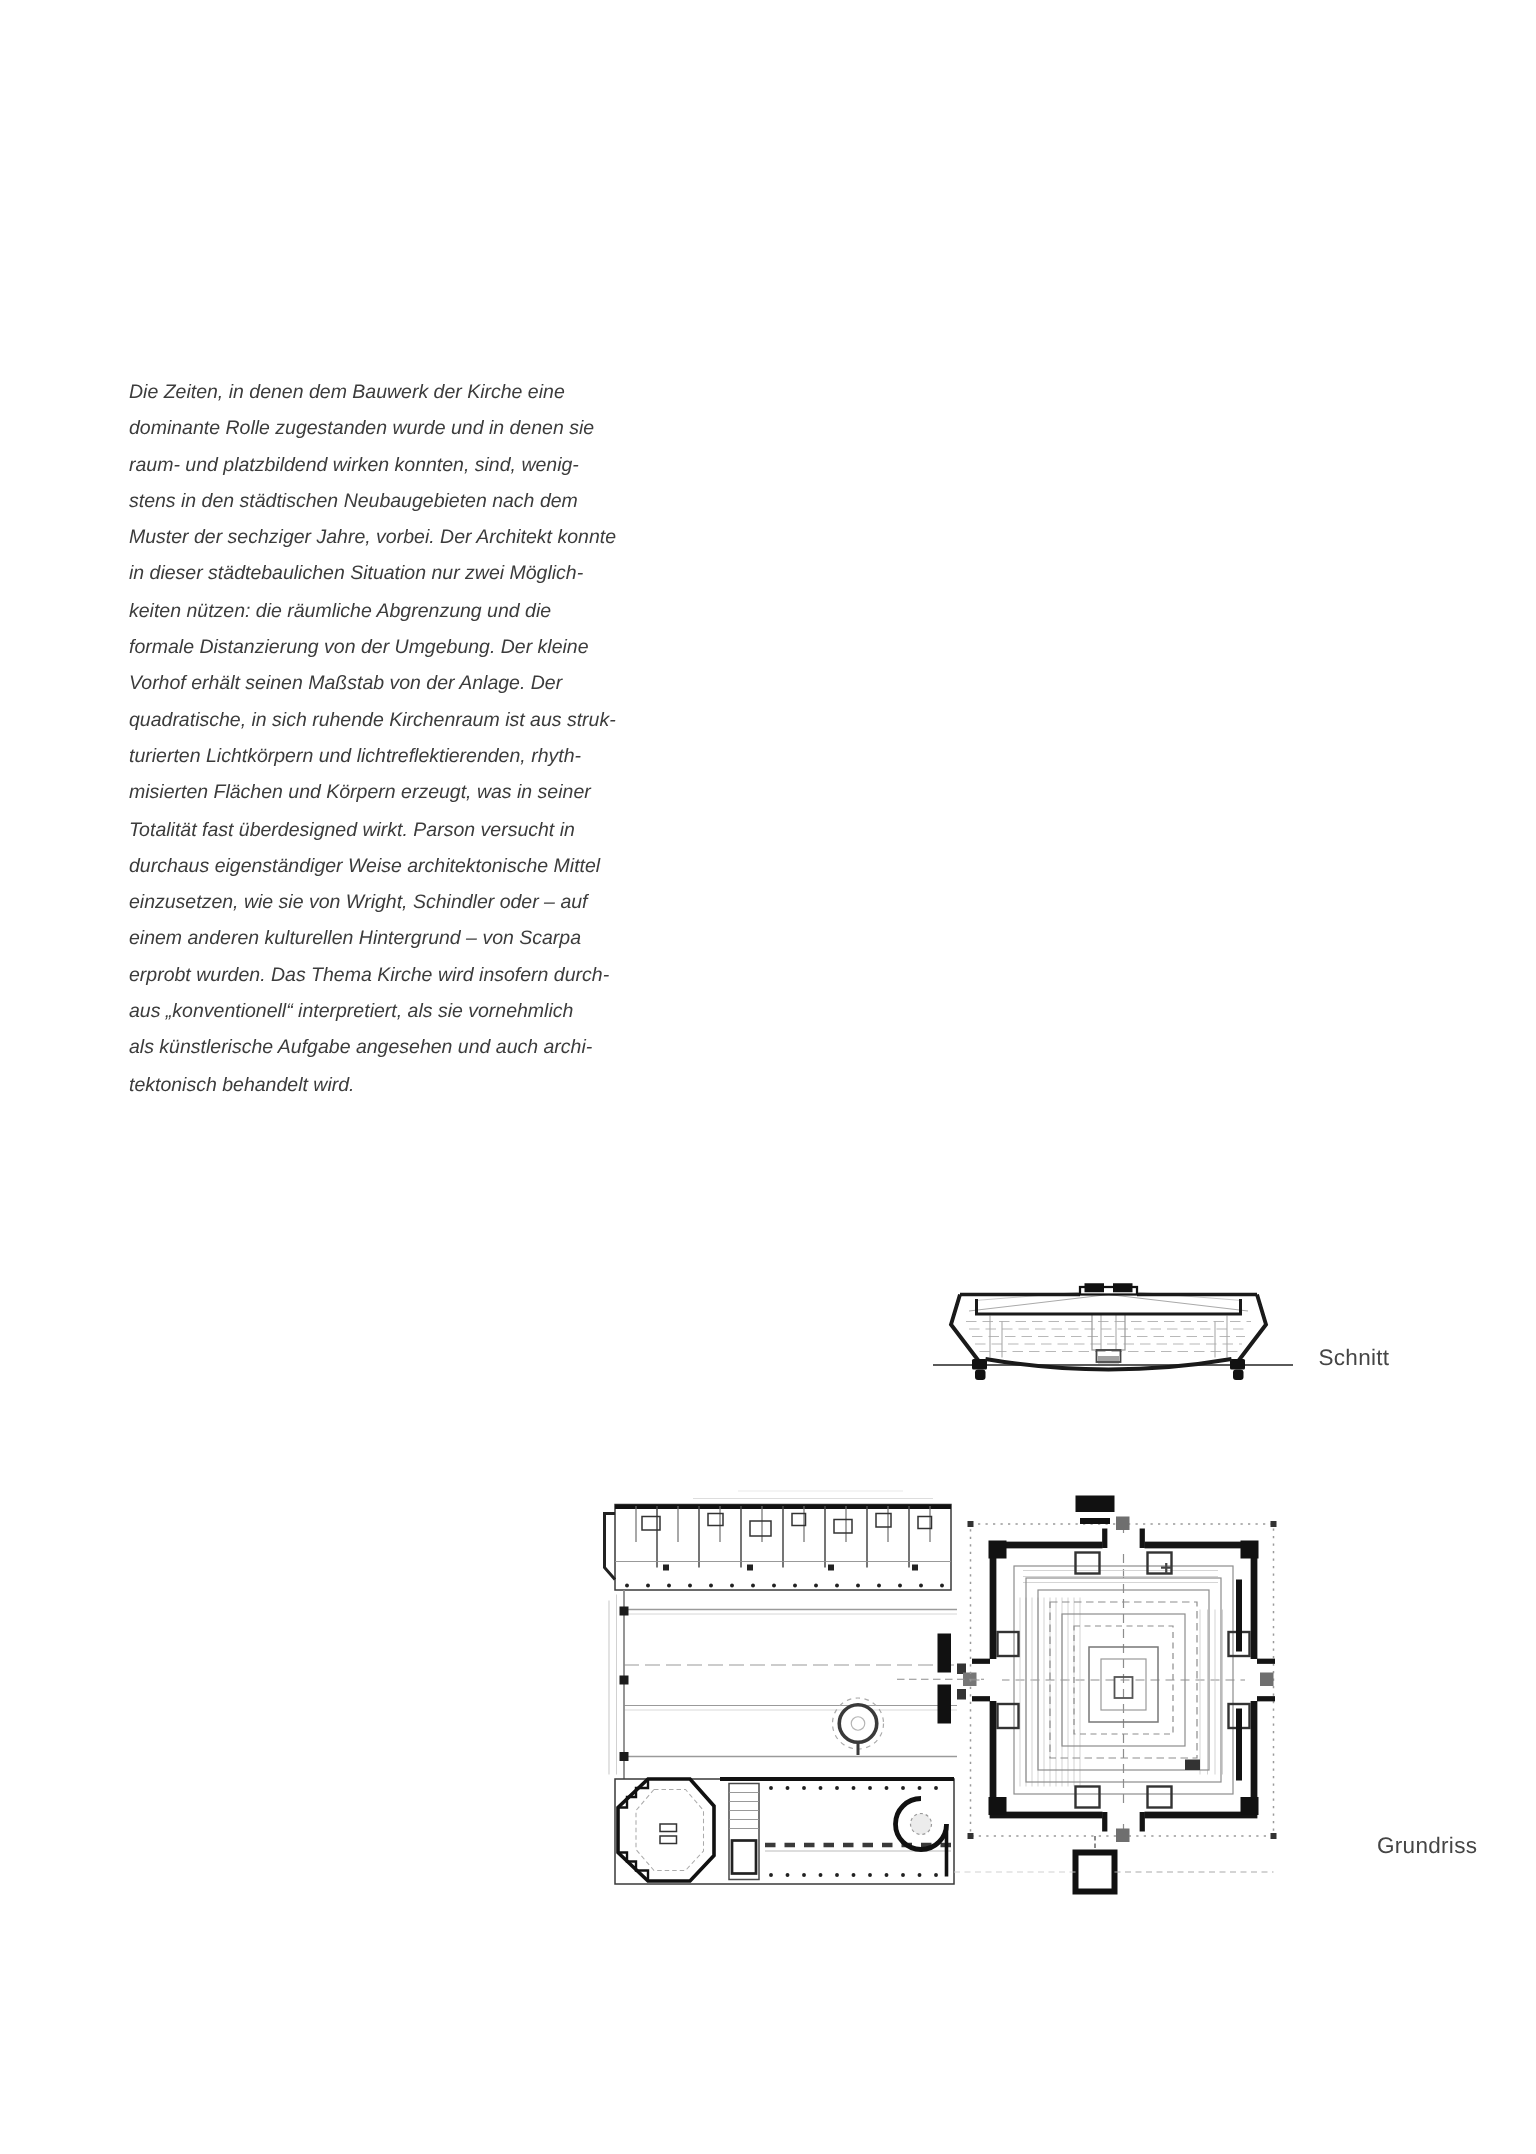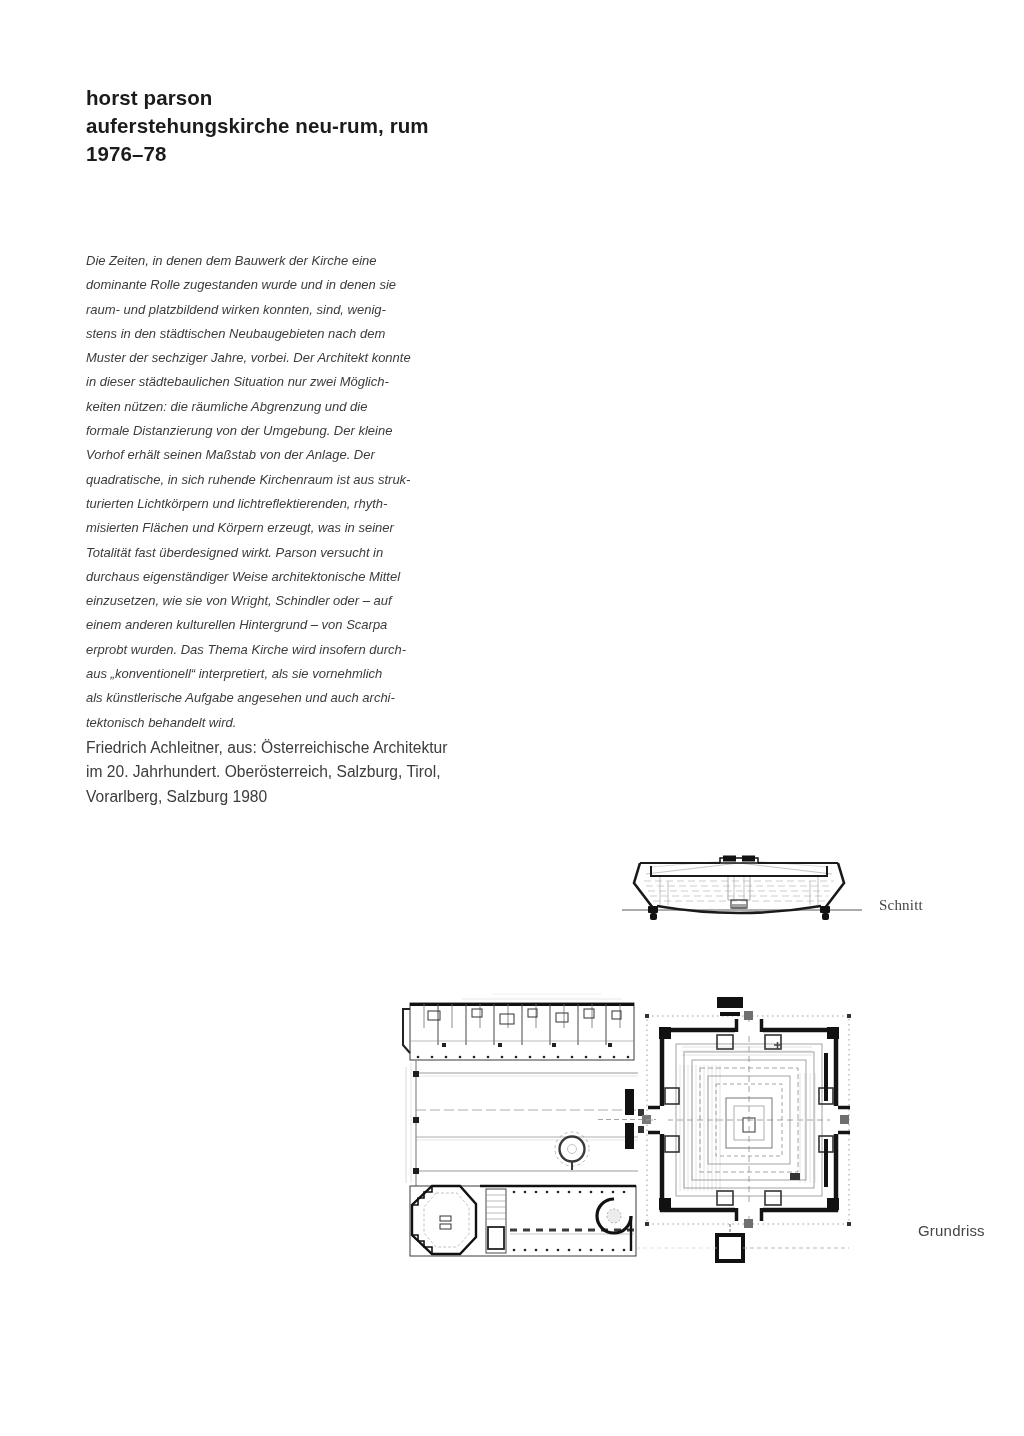--- a/index.html
+++ b/index.html
@@ -45,21 +45,21 @@
     line-height: 24.3px;
     color: #3c3c3c;
     white-space: pre-line;
   }
   .figure-label {
     position: absolute;
     font-size: 15px;
     color: #454545;
     letter-spacing: 0.2px;
   }
-  .label-schnitt   { left: 879px; top: 897px; font-family: Liberation Serif, serif; }
+  .label-schnitt   { left: 879px; top: 897px; }
   .label-grundriss { left: 880px; top: 1222px; margin-left: 38px; }
   .section-figure {
     position: absolute;
     left: 620px;
     top: 855px;
     width: 248px;
     height: 80px;
   }
   .plan-figure {
     position: absolute;
@@ -68,23 +68,20 @@
     width: 470px;
     height: 295px;
   }
   svg { display: block; }
 </style>
 </head>
 <body>
 
 <div class="page">
 
-  <h1 class="title-block" style="margin:0; font-size:20.5px;">horst parson
-auferstehungskirche neu-rum, rum
-1976–78</h1>
 
   <div class="body-text">Die Zeiten, in denen dem Bauwerk der Kirche eine
 dominante Rolle zugestanden wurde und in denen sie
 raum- und platzbildend wirken konnten, sind, wenig-
 stens in den städtischen Neubaugebieten nach dem
 Muster der sechziger Jahre, vorbei. Der Architekt konnte
 in dieser städtebaulichen Situation nur zwei Möglich-
 keiten nützen: die räumliche Abgrenzung und die
 formale Distanzierung von der Umgebung. Der kleine
 Vorhof erhält seinen Maßstab von der Anlage. Der
@@ -93,23 +90,20 @@
 misierten Flächen und Körpern erzeugt, was in seiner
 Totalität fast überdesigned wirkt. Parson versucht in
 durchaus eigenständiger Weise architektonische Mittel
 einzusetzen, wie sie von Wright, Schindler oder – auf
 einem anderen kulturellen Hintergrund – von Scarpa
 erprobt wurden. Das Thema Kirche wird insofern durch-
 aus „konventionell“ interpretiert, als sie vornehmlich
 als künstlerische Aufgabe angesehen und auch archi-
 tektonisch behandelt wird.</div>
 
-  <div class="citation-text">Friedrich Achleitner, aus: Österreichische Architektur
-im 20. Jahrhundert. Oberösterreich, Salzburg, Tirol,
-Vorarlberg, Salzburg 1980</div>
 
   <div class="section-figure">
     <svg width="248" height="80" viewBox="0 0 248 80">
 
       <line x1="2" y1="55" x2="242" y2="55" stroke="#5a5a5a" stroke-width="1.2"></line>
 
       <line x1="119" y1="8" x2="26" y2="19" stroke="#aaaaaa" stroke-width="0.7"></line>
       <line x1="119" y1="8" x2="212" y2="19" stroke="#aaaaaa" stroke-width="0.7"></line>
       <line x1="119" y1="5" x2="30" y2="12" stroke="#c4c4c4" stroke-width="0.6"></line>
       <line x1="119" y1="5" x2="208" y2="12" stroke="#c4c4c4" stroke-width="0.6"></line>

